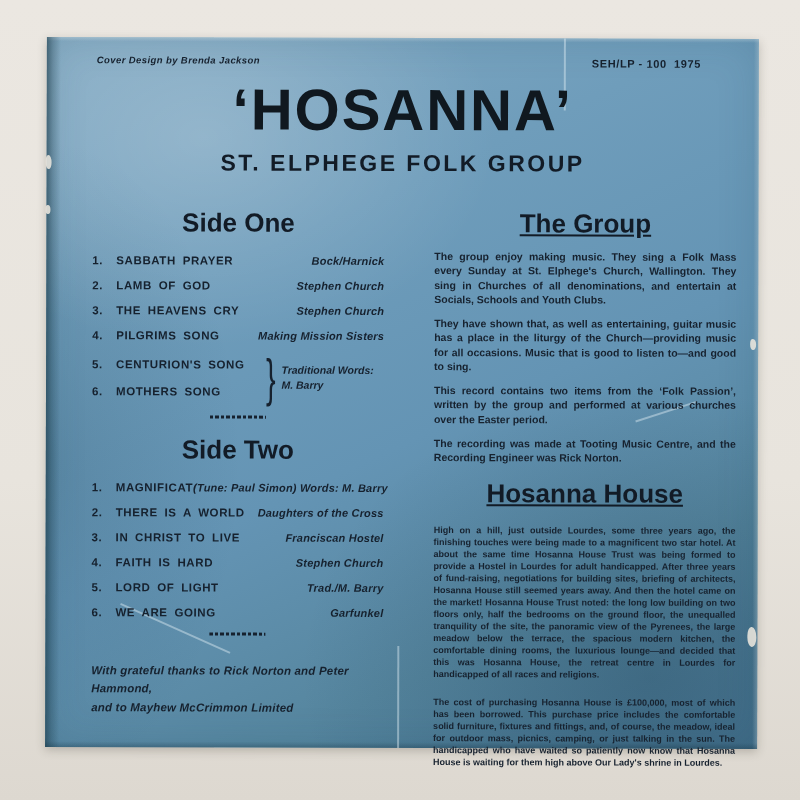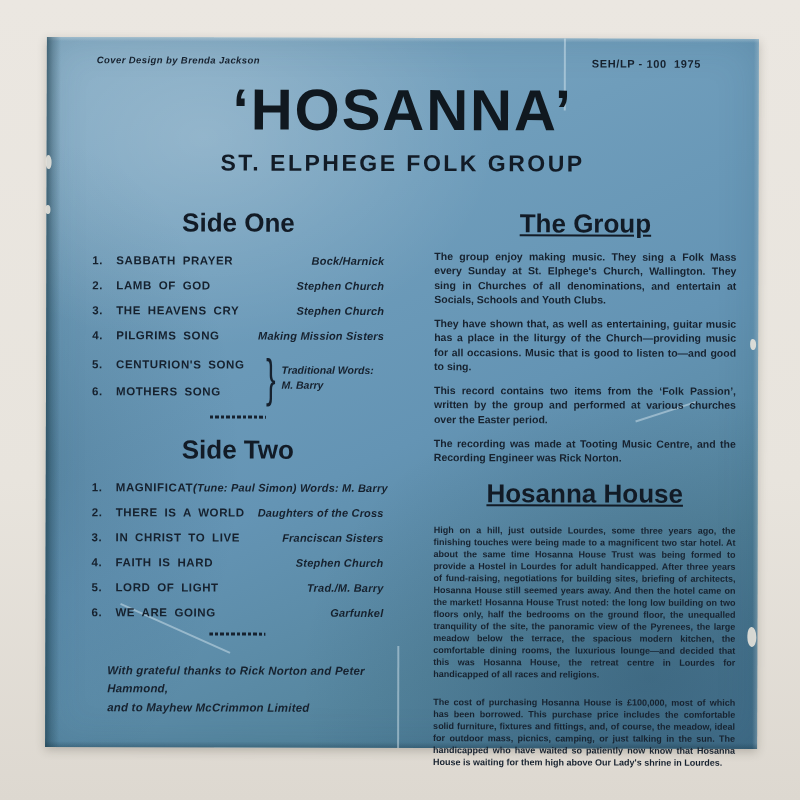--- a/index.html
+++ b/index.html
@@ -53,21 +53,21 @@
   .pair{display:flex;align-items:center;margin-bottom:6px;}
   .pair-titles{flex:0 0 176px;}
   .pair-titles .track{margin-bottom:15px;}
   .pair-titles .track:last-child{margin-bottom:0;}
   .brace{font-size:52px;font-weight:normal;line-height:.9;transform:scaleX(.55);color:#16212e;margin:0 0 0 -6px;}
   .pair-note{font-size:10.5px;font-weight:bold;font-style:italic;line-height:1.45;margin-left:2px;}
 
   .divider{width:56px;height:3px;margin:14px auto 16px auto;
     background:repeating-linear-gradient(90deg,#16212e 0 3.5px,rgba(0,0,0,0) 3.5px 5.5px);}
 
-  .thanks{margin-top:26px;margin-left:16px;font-size:11.5px;font-weight:bold;font-style:italic;line-height:1.6;letter-spacing:.2px;}
+  .thanks{margin-top:26px;margin-left:0;font-size:11.5px;font-weight:bold;font-style:italic;line-height:1.6;letter-spacing:.2px;}
 
   .para{font-size:10.5px;font-weight:bold;line-height:1.36;text-align:justify;margin:0 0 10px 0;color:#17222f;}
   .para-sm{font-size:9px;font-weight:bold;line-height:1.33;text-align:justify;margin:16px 0 3px 0;color:#17222f;}
   .house-head{margin-top:14px;}
 </style>
 </head>
 <body>
 
 <div class="sleeve">
 
@@ -136,21 +136,21 @@
       <span class="t-credit">(Tune: Paul Simon) Words: M. Barry</span>
     </div>
     <div class="track">
       <span class="num">2.</span>
       <span class="t-title">THERE IS A WORLD</span>
       <span class="t-credit">Daughters of the Cross</span>
     </div>
     <div class="track">
       <span class="num">3.</span>
       <span class="t-title">IN CHRIST TO LIVE</span>
-      <span class="t-credit">Franciscan Sisters</span>
+      <span class="t-credit">Franciscan Hostel</span>
     </div>
     <div class="track">
       <span class="num">4.</span>
       <span class="t-title">FAITH IS HARD</span>
       <span class="t-credit">Stephen Church</span>
     </div>
     <div class="track">
       <span class="num">5.</span>
       <span class="t-title">LORD OF LIGHT</span>
       <span class="t-credit">Trad./M. Barry</span>

